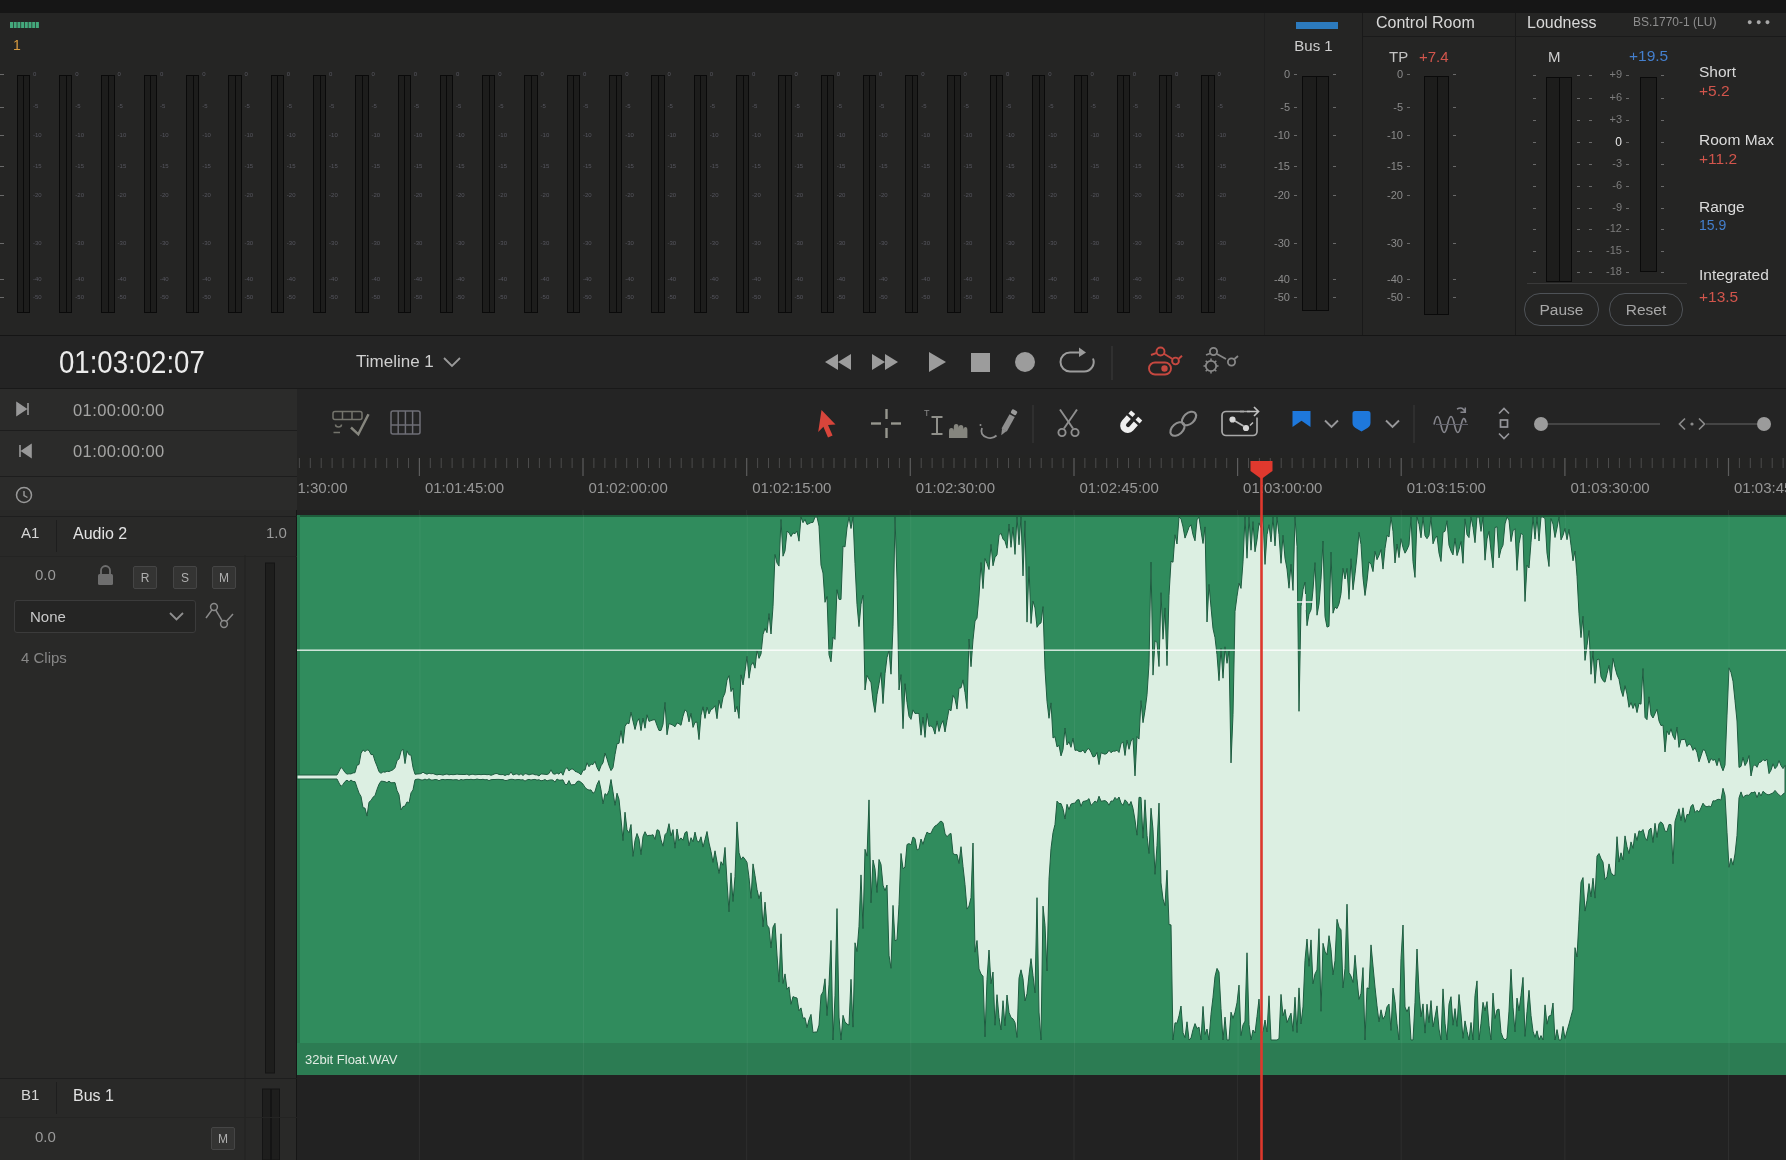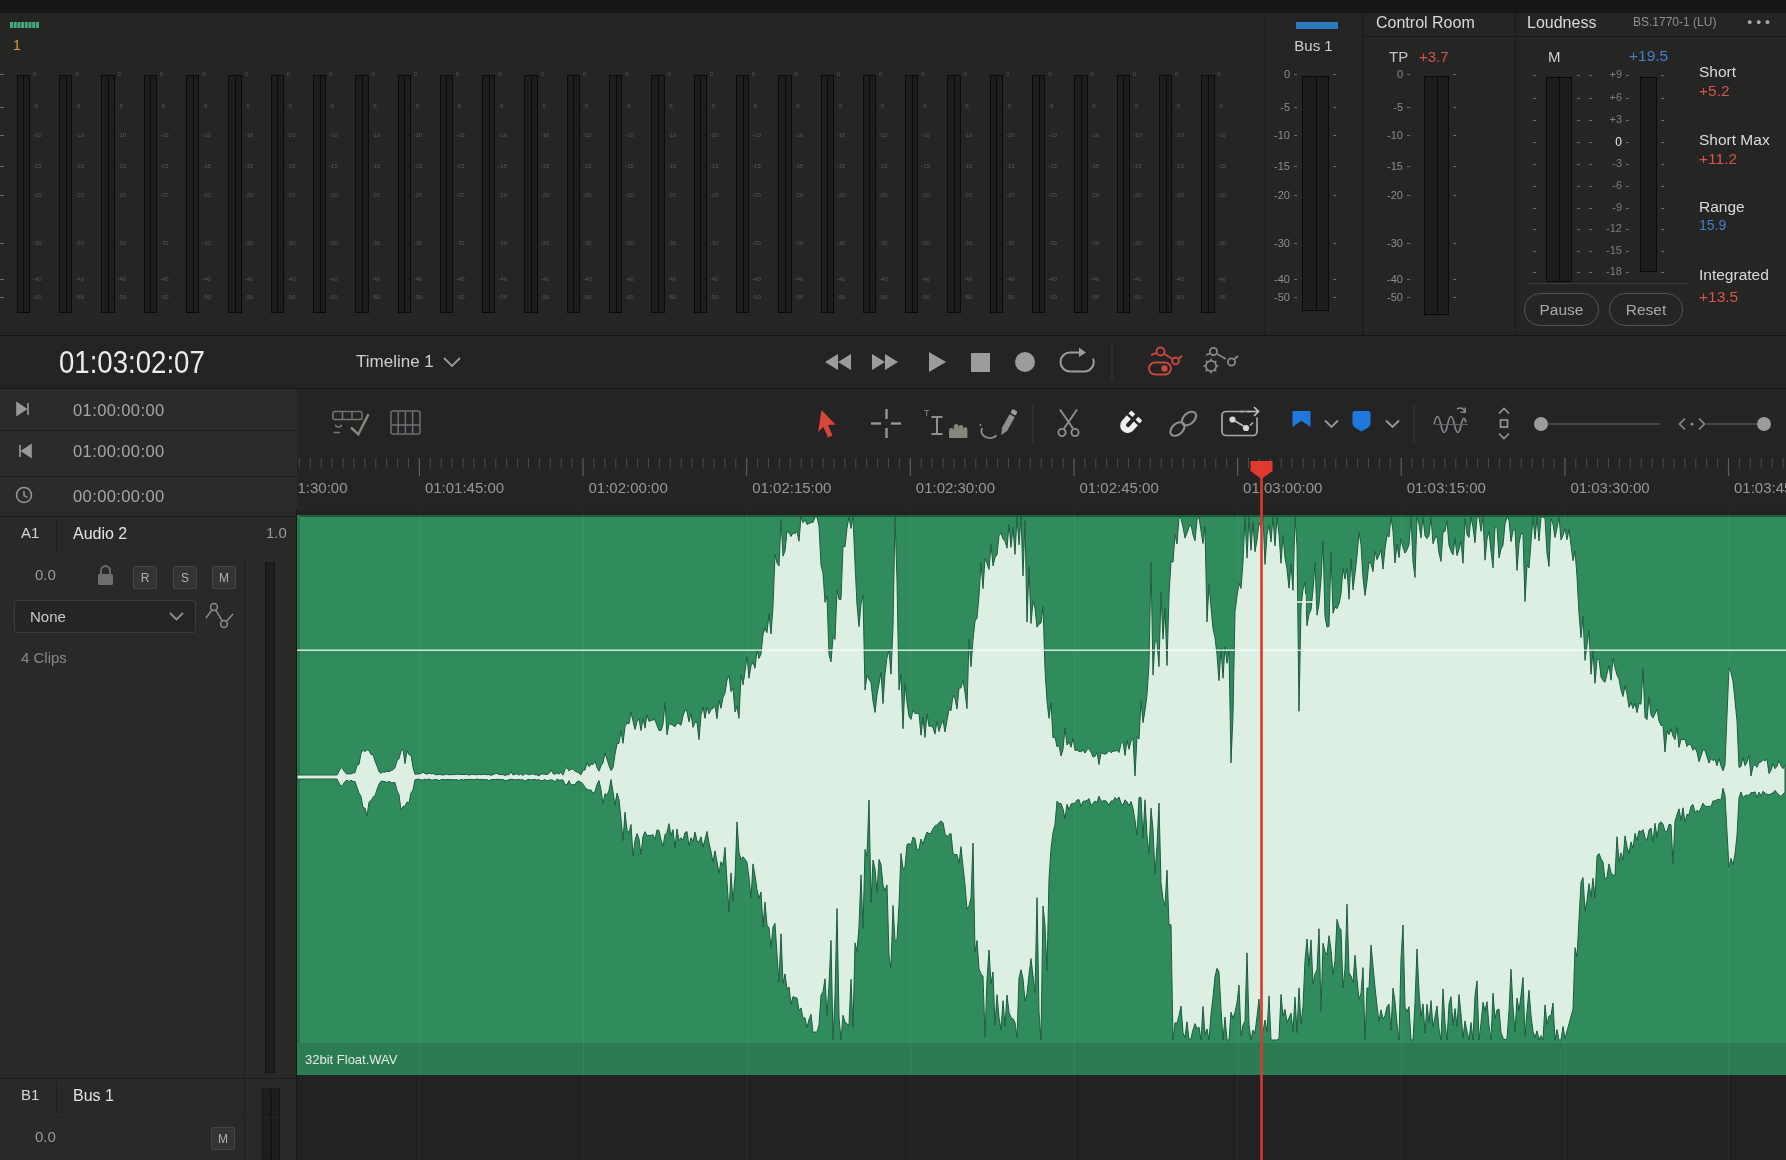--- a/index.html
+++ b/index.html
@@ -405,21 +405,21 @@
 <div class="tick" style="left:1333px;top:106.5px;width:3px"></div>
 <div class="tick" style="left:1333px;top:135.0px;width:3px"></div>
 <div class="tick" style="left:1333px;top:166.0px;width:3px"></div>
 <div class="tick" style="left:1333px;top:195.0px;width:3px"></div>
 <div class="tick" style="left:1333px;top:243.0px;width:3px"></div>
 <div class="tick" style="left:1333px;top:279.0px;width:3px"></div>
 <div class="tick" style="left:1333px;top:297.0px;width:3px"></div>
 <div class="abs" style="left:1376px;top:14px;font-size:16px;color:#d8d8d8;">Control Room</div>
 <div class="abs" style="left:1363px;top:36px;width:423px;height:1px;background:#1a1a1a"></div>
 <div class="abs" style="left:1389px;top:48px;font-size:15px;color:#c3c3c3;">TP</div>
-<div class="abs" style="left:1419px;top:48px;font-size:15px;color:#d2554c;">+3.7</div>
+<div class="abs" style="left:1419px;top:48px;font-size:15px;color:#d2554c;">+7.4</div>
 <div class="sclab" style="right:383px;top:67.0px">0</div>
 <div class="sclab" style="right:383px;top:99.5px">-5</div>
 <div class="sclab" style="right:383px;top:128.0px">-10</div>
 <div class="sclab" style="right:383px;top:159.0px">-15</div>
 <div class="sclab" style="right:383px;top:188.0px">-20</div>
 <div class="sclab" style="right:383px;top:236.0px">-30</div>
 <div class="sclab" style="right:383px;top:272.0px">-40</div>
 <div class="sclab" style="right:383px;top:290.0px">-50</div>
 <div class="tick" style="left:1407px;top:74.0px;width:3px"></div>
 <div class="tick" style="left:1407px;top:106.5px;width:3px"></div>
@@ -504,21 +504,21 @@
 <div class="tick" style="left:1661px;top:119.5px;width:3px"></div>
 <div class="tick" style="left:1661px;top:141.5px;width:3px"></div>
 <div class="tick" style="left:1661px;top:163.5px;width:3px"></div>
 <div class="tick" style="left:1661px;top:185.5px;width:3px"></div>
 <div class="tick" style="left:1661px;top:207.5px;width:3px"></div>
 <div class="tick" style="left:1661px;top:229.0px;width:3px"></div>
 <div class="tick" style="left:1661px;top:251.0px;width:3px"></div>
 <div class="tick" style="left:1661px;top:271.5px;width:3px"></div>
 <div class="abs" style="left:1699px;top:63px;font-size:15.5px;color:#dadada;">Short</div>
 <div class="abs" style="left:1699px;top:82px;font-size:15.5px;color:#d2554c;">+5.2</div>
-<div class="abs" style="left:1699px;top:131px;font-size:15.5px;color:#dadada;">Short Max</div>
+<div class="abs" style="left:1699px;top:131px;font-size:15.5px;color:#dadada;">Room Max</div>
 <div class="abs" style="left:1699px;top:150px;font-size:15.5px;color:#d2554c;">+11.2</div>
 <div class="abs" style="left:1699px;top:198px;font-size:15.5px;color:#dadada;">Range</div>
 <div class="abs" style="left:1699px;top:217px;font-size:14px;color:#447fcd;">15.9</div>
 <div class="abs" style="left:1699px;top:266px;font-size:15.5px;color:#dadada;">Integrated</div>
 <div class="abs" style="left:1699px;top:288px;font-size:15.5px;color:#d2554c;">+13.5</div>
 <div class="abs" style="left:1527px;top:283px;width:160px;height:1px;background:#3a3a3a"></div>
 <div class="abs" style="left:1524px;top:293px;width:75px;height:33px;border:1px solid #4e5257;border-radius:16px;color:#a8a8a8;font-size:15.5px;text-align:center;line-height:31px;">Pause</div>
 <div class="abs" style="left:1609px;top:293px;width:74px;height:33px;border:1px solid #4e5257;border-radius:16px;color:#a8a8a8;font-size:15.5px;text-align:center;line-height:31px;">Reset</div>
 </div>
     <div id="transport">
@@ -562,23 +562,20 @@
           <line x1="1214.7" y1="26.3" x2="1216.3" y2="24.7"></line>
 </g>
 </svg>
 </div>
     <div id="lfields">
 <div class="lrow" style="top:0px;height:41px">
         <span class="fieldtc">01:00:00:00</span>
       </div>
 <div class="lrow" style="top:41.5px;height:41px">
         <span class="fieldtc">01:00:00:00</span>
-      </div>
-<div class="lrow" style="top:86px;height:42px">
-        <span class="fieldtc">00:00:00:00</span>
       </div>
 <div class="abs" style="left:0;top:41px;width:297px;height:1px;background:#1d1d1d"></div>
 <div class="abs" style="left:0;top:87px;width:297px;height:1px;background:#1d1d1d"></div>
 <svg class="abs" style="left:0;top:0" width="297" height="128">
 <path d="M17,14 l9,6 -9,6 z M28,14 v12" stroke="#999" stroke-width="1.6" fill="#999"></path>
 <path d="M31,56 l-9,6 9,6 z M20,56 v12" stroke="#999" stroke-width="1.6" fill="#999"></path>
 <circle cx="24" cy="106" r="7.5" stroke="#999" stroke-width="1.5" fill="none"></circle>
 <path d="M24,102 v4.5 l3.5,2" stroke="#999" stroke-width="1.4" fill="none"></path>
 </svg>
 </div>

